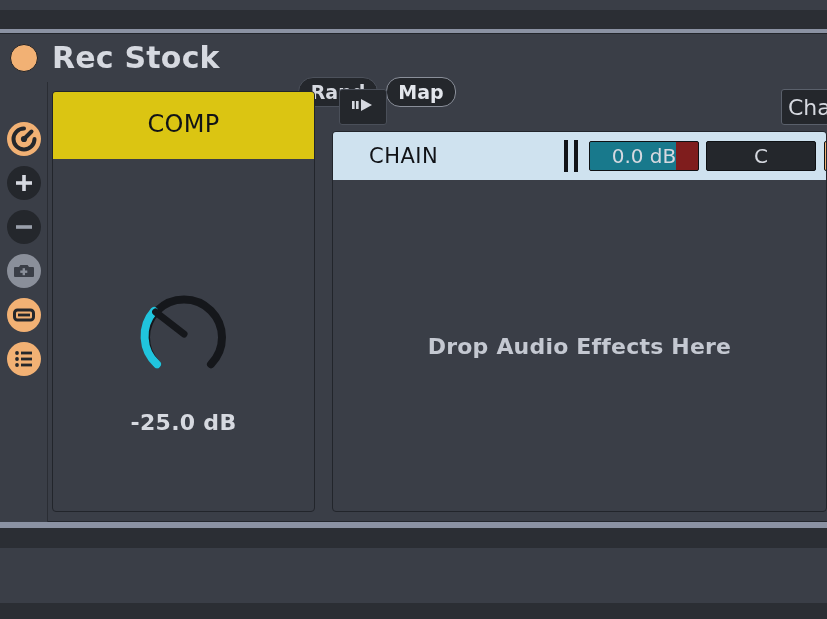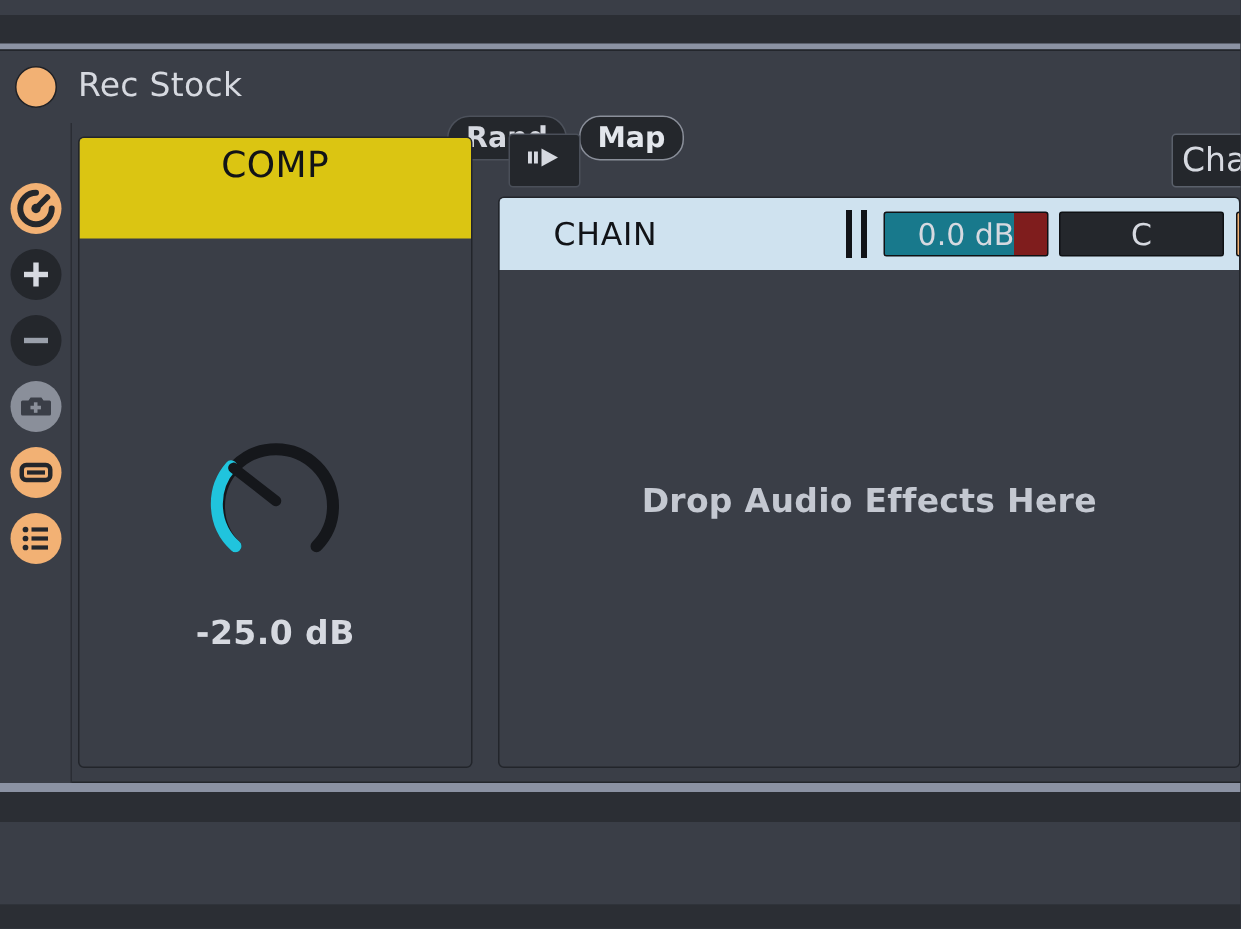--- a/index.html
+++ b/index.html
@@ -45,21 +45,21 @@
     position: absolute; left: 0; top: 0; width: 827px; height: 48px;
   }
   .device-dot {
     position: absolute; left: 10px; top: 10px;
     width: 28px; height: 28px; border-radius: 50%;
     background: #f2b174; border: 1px solid #1f2126;
     box-sizing: border-box;
   }
   .device-title {
     position: absolute; left: 52px; top: 8px;
-    font-size: 22px; font-weight: normal; color: #d6d9e0;
+    font-size: 30px; font-weight: bold; color: #d6d9e0;
     letter-spacing: 0.2px; line-height: 32px;
     white-space: nowrap;
   }
   .btn-rand {
     position: absolute; left: 298px; top: 43px;
     width: 80px; height: 30px;
     background: #24272c; border: 1px solid #4c515b;
     border-radius: 15px; box-sizing: border-box;
     color: #d6d9e0; font-size: 19px; font-weight: bold;
     display: flex; align-items: center; justify-content: center;
@@ -102,21 +102,21 @@
     box-sizing: border-box;
     overflow: hidden;
   }
   .comp-header {
     position: absolute; left: 0; top: 0; width: 100%; height: 67px;
     background: #dbc512;
     display: flex; align-items: flex-start; justify-content: center;
   }
   .comp-header span {
     color: #111317; font-size: 24px; font-weight: 500;
-    margin-top: 4px; letter-spacing: 0.3px; text-align: right;
+    margin-top: 18px; letter-spacing: 0.3px; text-align: right;
   }
   .knob-wrap {
     position: absolute; left: 0; top: 190px; width: 100%;
     display: flex; flex-direction: column; align-items: center;
   }
   .knob-value {
     margin-top: 20px;
     color: #d6d9e0; font-size: 22px; font-weight: bold;
     letter-spacing: 0.3px;
   }
@@ -197,21 +197,21 @@
     color: #d6d9e0; font-size: 20px; font-weight: 500;
   }
   .chain-activator {
     position: absolute; left: 491px; top: 9px;
     width: 34px; height: 30px;
     background: #f2b174; border: 1px solid #0f1114;
     border-radius: 2px; box-sizing: border-box;
     display: flex; align-items: center; justify-content: center;
   }
   .drop-hint {
-    position: absolute; left: 0; top: 4px; width: 100%; height: 100%;
+    position: absolute; left: 0; top: 16px; width: 100%; height: 100%;
     display: flex; align-items: center; justify-content: center;
     color: #c4c8d1; font-size: 22px; font-weight: bold;
     letter-spacing: 0.2px;
     padding-top: 18px; box-sizing: border-box;
   }
 
   
   .bot-hairline {
     position: absolute; left: 0; top: 522px; width: 827px; height: 6px;
     background: #8b92a3;

